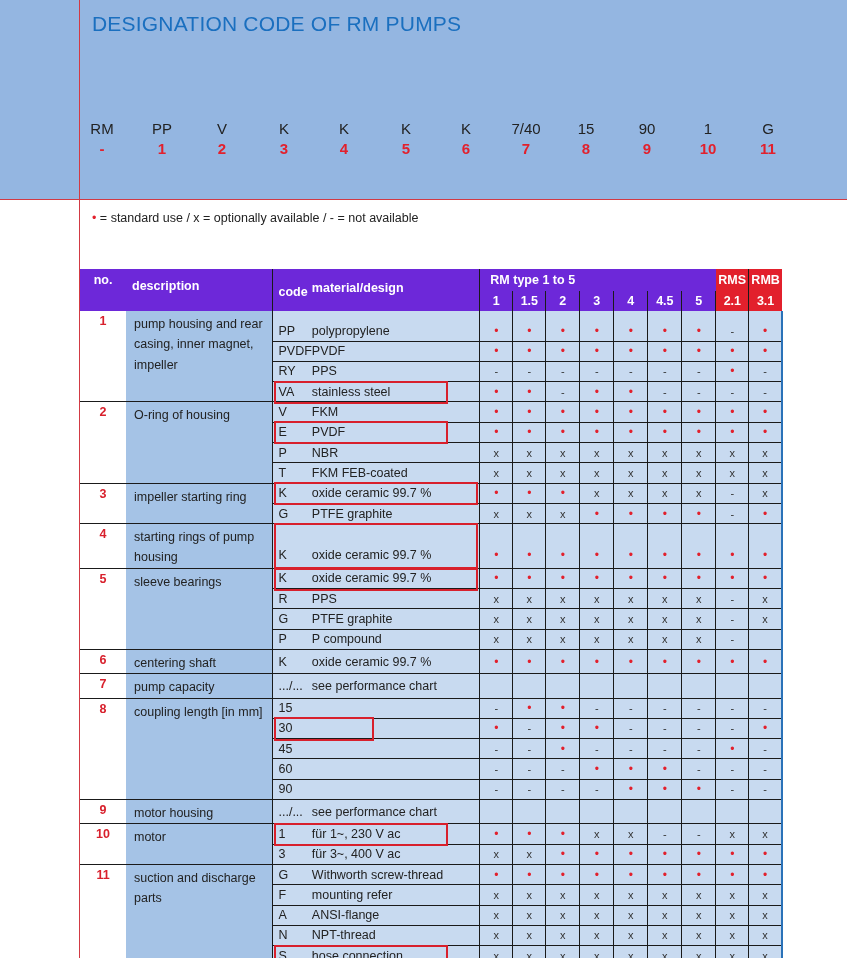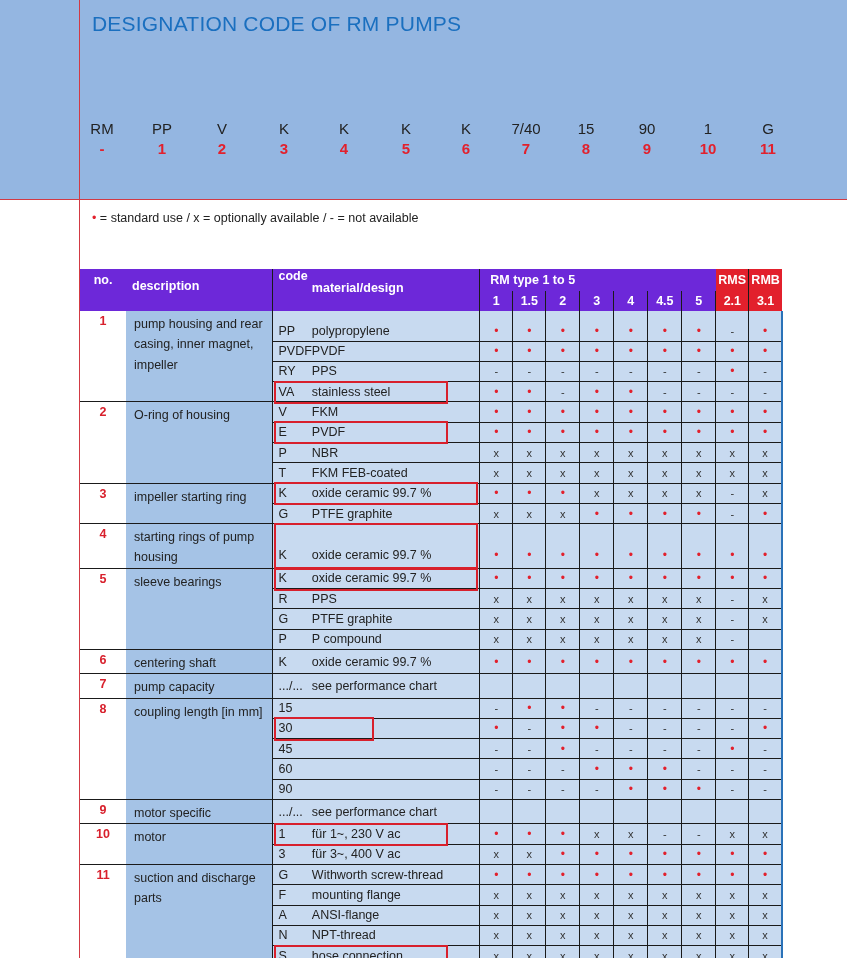--- a/index.html
+++ b/index.html
@@ -94,21 +94,21 @@
     <col style="width:34px">
       <col style="width:34px">
       <col style="width:34px">
       <col style="width:33px">
       <col style="width:33px">
   </colgroup>
   <thead>
     <tr style="height:22px">
       <th style="text-align:center;padding-top:4px;vertical-align:top" rowspan="2">no.</th>
       <th style="padding-left:6px;padding-top:10px;vertical-align:top" rowspan="2">description</th>
-      <th class="vsep" style="padding-left:6px;padding-top:0;vertical-align:top" rowspan="2">code</th>
+      <th class="vsep" style="padding-left:6px;padding-top:16px;vertical-align:top" rowspan="2">code</th>
       <th style="padding-top:12px;vertical-align:top" rowspan="2">material/design</th>
       <th class="vsep" colspan="7" style="padding-left:10px">RM type 1 to 5</th>
       <th class="red">RMS</th>
       <th class="red" style="border-left:1px solid #1a1a1a">RMB</th>
     </tr>
     <tr style="height:20px" id="type-row">
         <th class="sub">1</th>
         <th class="sub">1.5</th>
         <th class="sub">2</th>
         <th class="sub">3</th>
@@ -417,21 +417,21 @@
         <td class="val"><span>-</span></td>
         <td class="val"><span>-</span></td>
         <td class="val"><span class="d">•</span></td>
         <td class="val"><span class="d">•</span></td>
         <td class="val"><span class="d">•</span></td>
         <td class="val"><span>-</span></td>
         <td class="val last"><span>-</span></td>
       </tr>
       <tr class="groupline">
         <td class="no" rowspan="1">9</td>
-        <td class="desc" rowspan="1">motor specific</td>
+        <td class="desc" rowspan="1">motor housing</td>
         <td class="code">.../...</td>
         <td class="mat">see performance chart</td>
         <td class="val"><span></span></td>
         <td class="val"><span></span></td>
         <td class="val"><span></span></td>
         <td class="val"><span></span></td>
         <td class="val"><span></span></td>
         <td class="val"><span></span></td>
         <td class="val"><span></span></td>
         <td class="val"><span></span></td>
@@ -475,21 +475,21 @@
         <td class="val"><span class="d">•</span></td>
         <td class="val"><span class="d">•</span></td>
         <td class="val"><span class="d">•</span></td>
         <td class="val"><span class="d">•</span></td>
         <td class="val"><span class="d">•</span></td>
         <td class="val"><span class="d">•</span></td>
         <td class="val last"><span class="d">•</span></td>
       </tr>
       <tr class="rowline">
         <td class="code">F</td>
-        <td class="mat">mounting flange</td>
+        <td class="mat">mounting refer</td>
         <td class="val"><span>x</span></td>
         <td class="val"><span>x</span></td>
         <td class="val"><span>x</span></td>
         <td class="val"><span>x</span></td>
         <td class="val"><span>x</span></td>
         <td class="val"><span>x</span></td>
         <td class="val"><span>x</span></td>
         <td class="val"><span>x</span></td>
         <td class="val last"><span>x</span></td>
       </tr>

